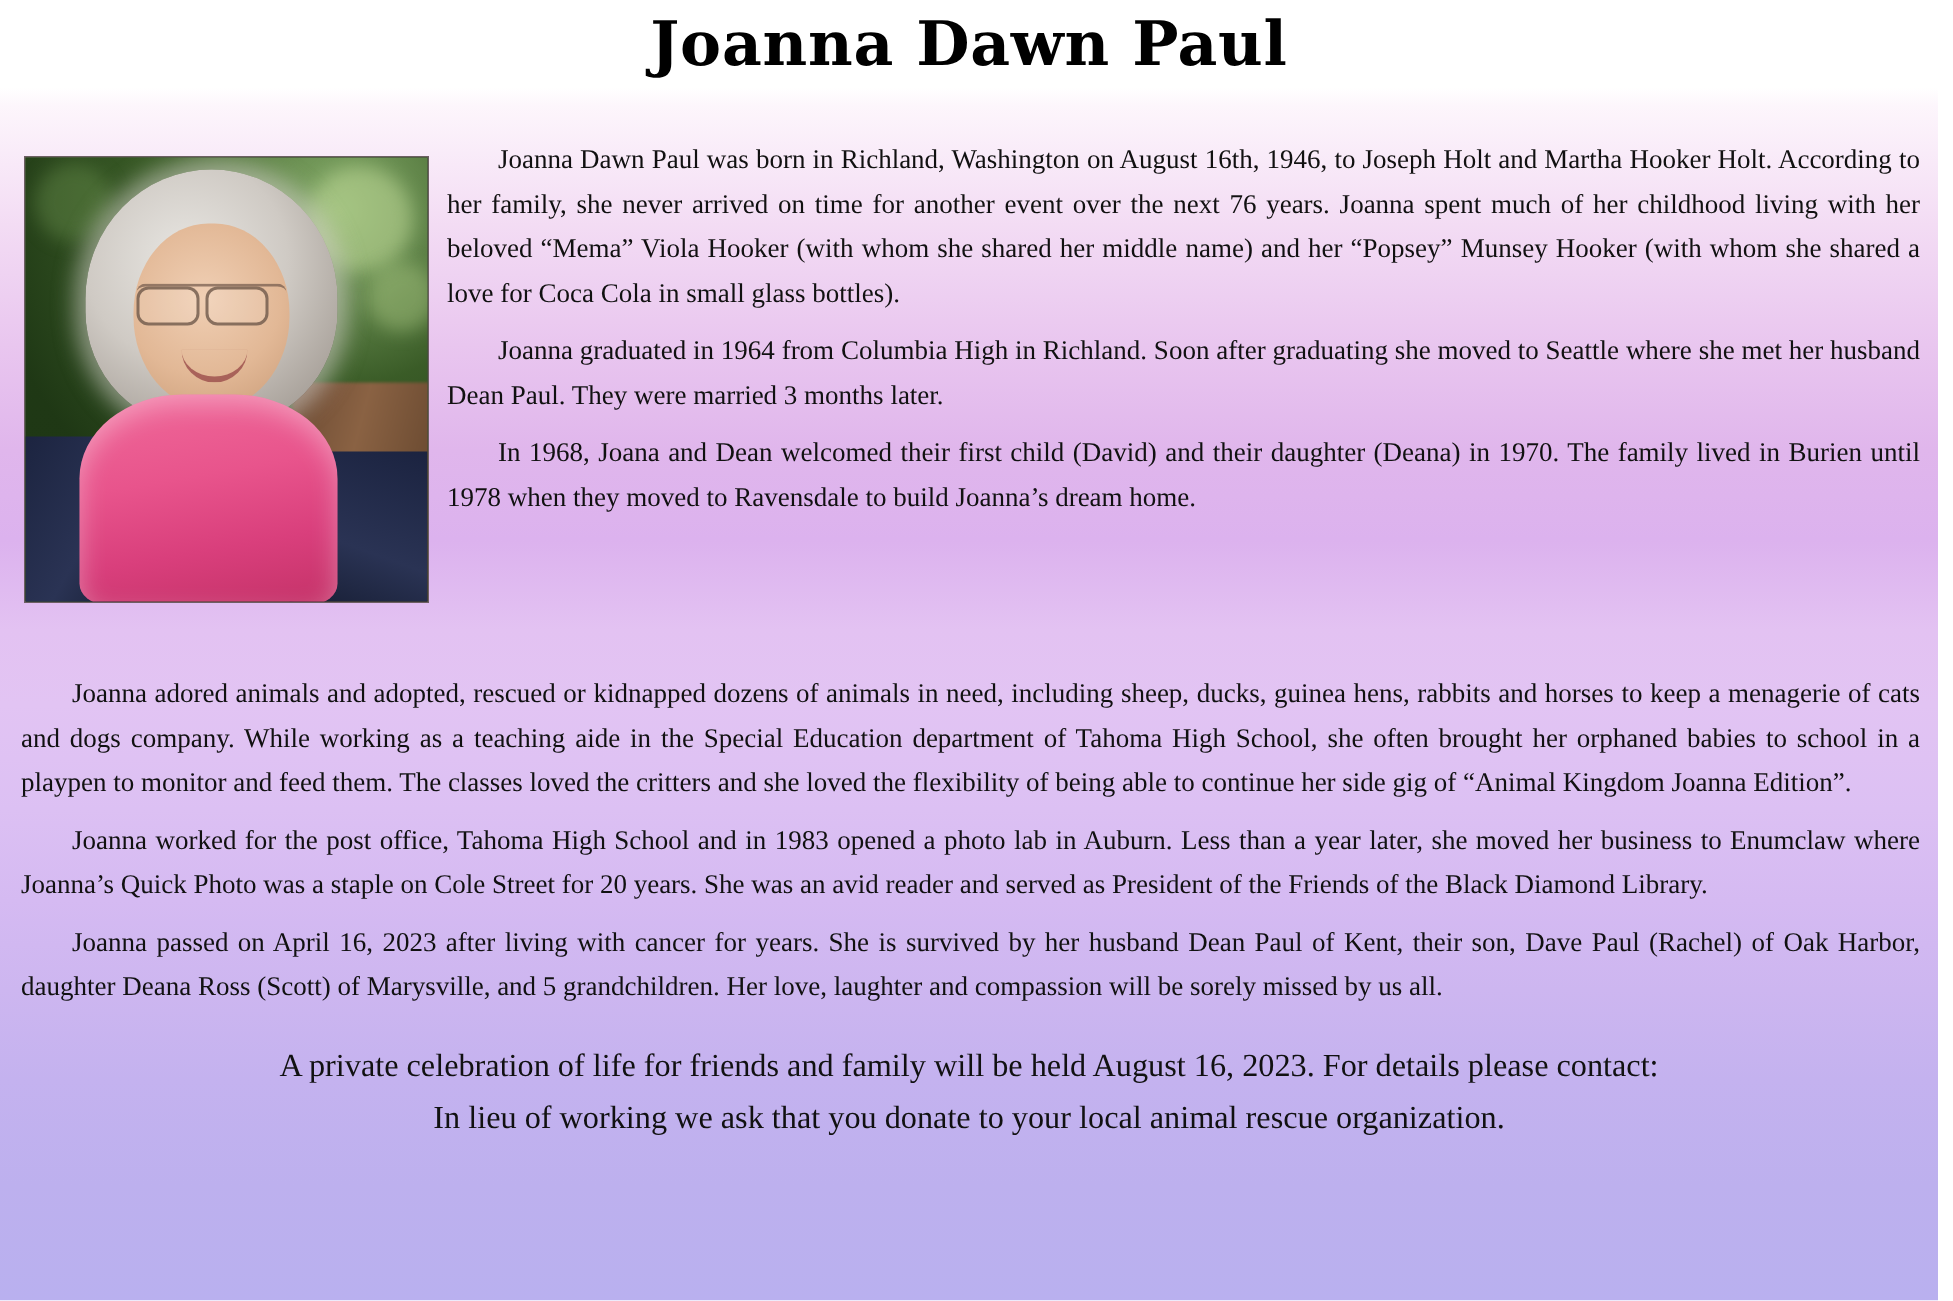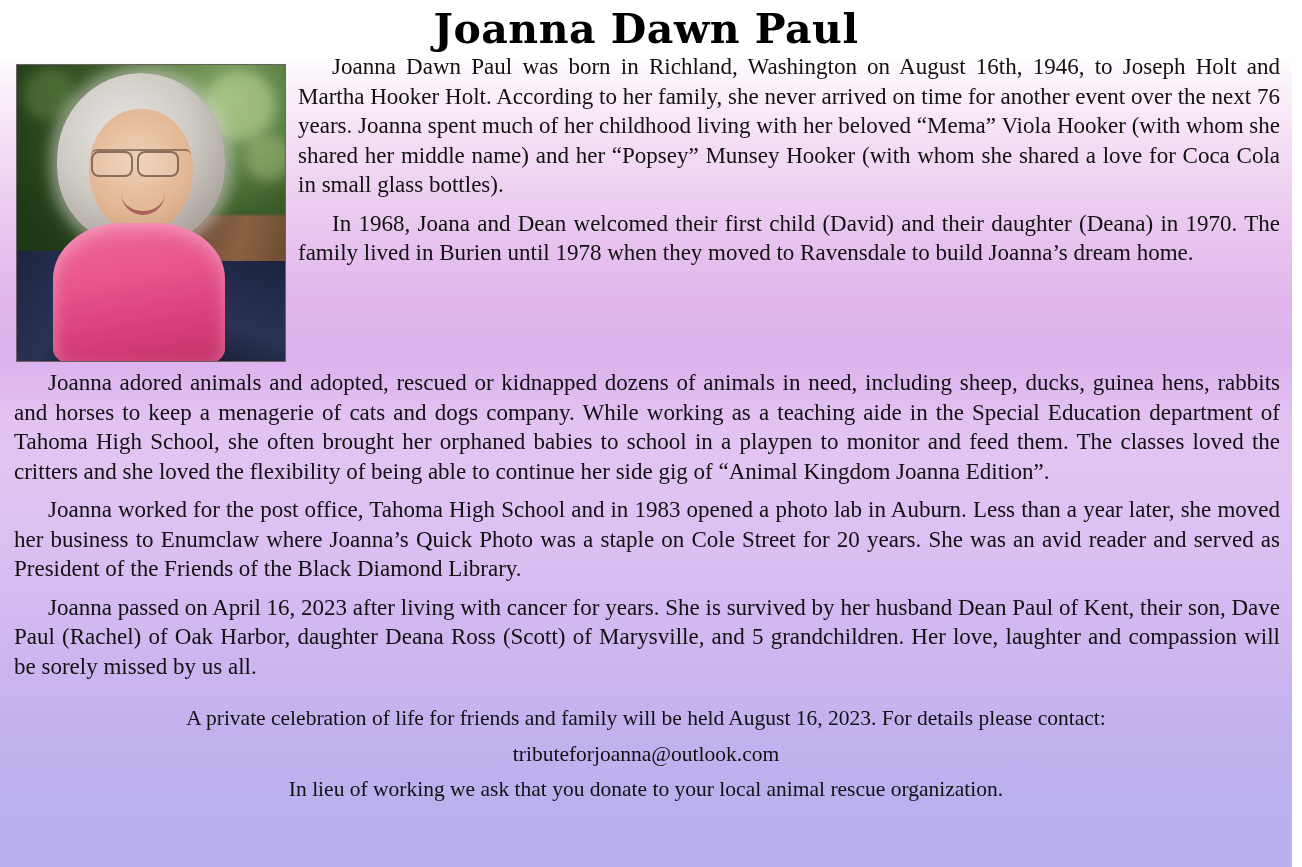--- a/index.html
+++ b/index.html
@@ -124,25 +124,26 @@
     position: absolute;
     left: 0px; top: 186px; width: 70px; height: 112px;
     background: linear-gradient(120deg, #1c2440 0%, #2a3354 60%, #171e34 100%);
   }
   .photo .body-r {
     position: absolute;
     left: 176px; top: 196px; width: 92px; height: 102px;
     background: linear-gradient(200deg, #1b2340 0%, #2a3354 60%, #171e34 100%);
   }
   .body-text {
-    font-size: 23px;
+    font-size: 18px;
     line-height: 29.5px;
     color: #111111;
     text-align: justify;
     padding: 0 12px 0 14px;
+    margin-top: 40px;
   }
   .body-text p {
     margin: 0 0 9px 0;
     text-indent: 34px;
   }
   .clearfix::after {
     content: "";
     display: block;
     clear: both;
   }
@@ -181,29 +182,29 @@
       <div class="face"></div>
       <div class="glasses"></div>
       <div class="lens-l"></div>
       <div class="lens-r"></div>
       <div class="smile"></div>
       <div class="scarf"></div>
     </div>
 
     <div class="body-text">
       <p>Joanna Dawn Paul was born in Richland, Washington on August 16th, 1946, to Joseph Holt and Martha Hooker Holt. According to her family, she never arrived on time for another event over the next 76 years. Joanna spent much of her childhood living with her beloved “Mema” Viola Hooker (with whom she shared her middle name) and her “Popsey” Munsey Hooker (with whom she shared a love for Coca Cola in small glass bottles).</p>
+      <p>Joanna graduated in 1964 from Columbia High in Richland. Soon after graduating she moved to Seattle where she met her husband Dean Paul. They were married 3 months later.</p>
       <p>In 1968, Joana and Dean welcomed their first child (David) and their daughter (Deana) in 1970. The family lived in Burien until 1978 when they moved to Ravensdale to build Joanna’s dream home.</p>
     </div>
   </div>
 
   <div class="body-text">
     <p>Joanna adored animals and adopted, rescued or kidnapped dozens of animals in need, including sheep, ducks, guinea hens, rabbits and horses to keep a menagerie of cats and dogs company. While working as a teaching aide in the Special Education department of Tahoma High School, she often brought her orphaned babies to school in a playpen to monitor and feed them. The classes loved the critters and she loved the flexibility of being able to continue her side gig of “Animal Kingdom Joanna Edition”.</p>
     <p>Joanna worked for the post office, Tahoma High School and in 1983 opened a photo lab in Auburn. Less than a year later, she moved her business to Enumclaw where Joanna’s Quick Photo was a staple on Cole Street for 20 years. She was an avid reader and served as President of the Friends of the Black Diamond Library.</p>
     <p>Joanna passed on April 16, 2023 after living with cancer for years. She is survived by her husband Dean Paul of Kent, their son, Dave Paul (Rachel) of Oak Harbor, daughter Deana Ross (Scott) of Marysville, and 5 grandchildren. Her love, laughter and compassion will be sorely missed by us all.</p>
   </div>
 
   <div class="closing">
     <p>A private celebration of life for friends and family will be held August 16, 2023. For details please contact:</p>
-    <p class="email">tributeforjoanna@outlook.com</p>
     <p>In lieu of working we ask that you donate to your local animal rescue organization.</p>
   </div>
 
 </div>
 
 </body></html>

